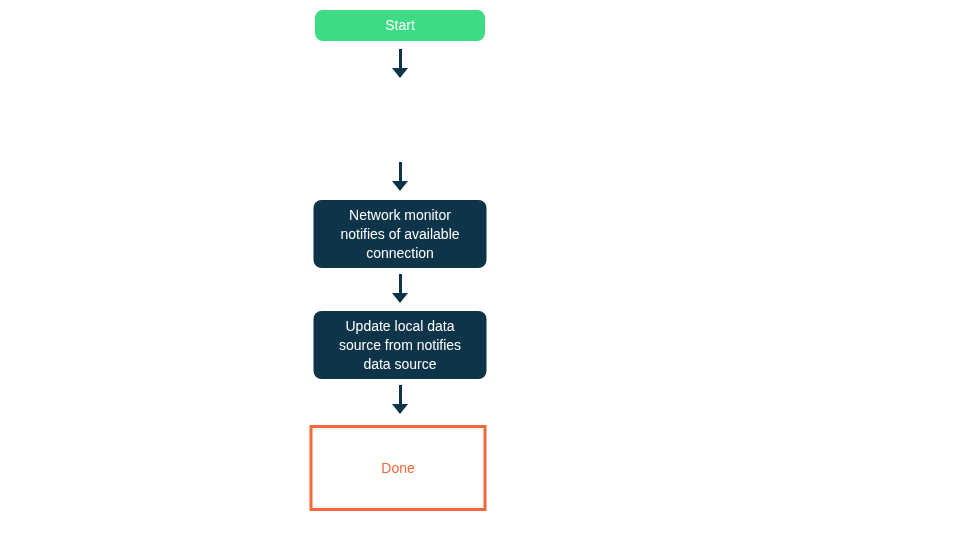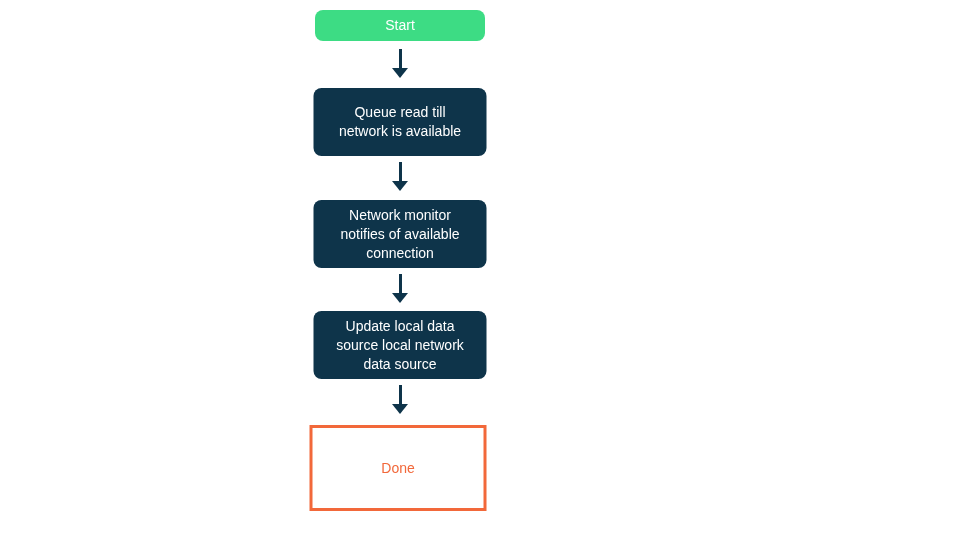--- a/index.html
+++ b/index.html
@@ -88,44 +88,40 @@
 
   <div class="node node-start">
     <span class="node-label">Start</span>
   </div>
 
   <div class="arrow arrow-1">
     <div class="arrow-line"></div>
     <div class="arrow-head"></div>
   </div>
 
-  <div class="node node-process node-queue">
-    <span class="node-label">Queue read till
-network is available</span>
-  </div>
 
   <div class="arrow arrow-2">
     <div class="arrow-line"></div>
     <div class="arrow-head"></div>
   </div>
 
   <div class="node node-process node-monitor">
     <span class="node-label">Network monitor
 notifies of available
 connection</span>
   </div>
 
   <div class="arrow arrow-3">
     <div class="arrow-line"></div>
     <div class="arrow-head"></div>
   </div>
 
   <div class="node node-process node-update">
     <span class="node-label">Update local data
-source local network
+source from notifies
 data source</span>
   </div>
 
   <div class="arrow arrow-4">
     <div class="arrow-line"></div>
     <div class="arrow-head"></div>
   </div>
 
   <div class="node node-done">
     <span class="node-label">Done</span>

